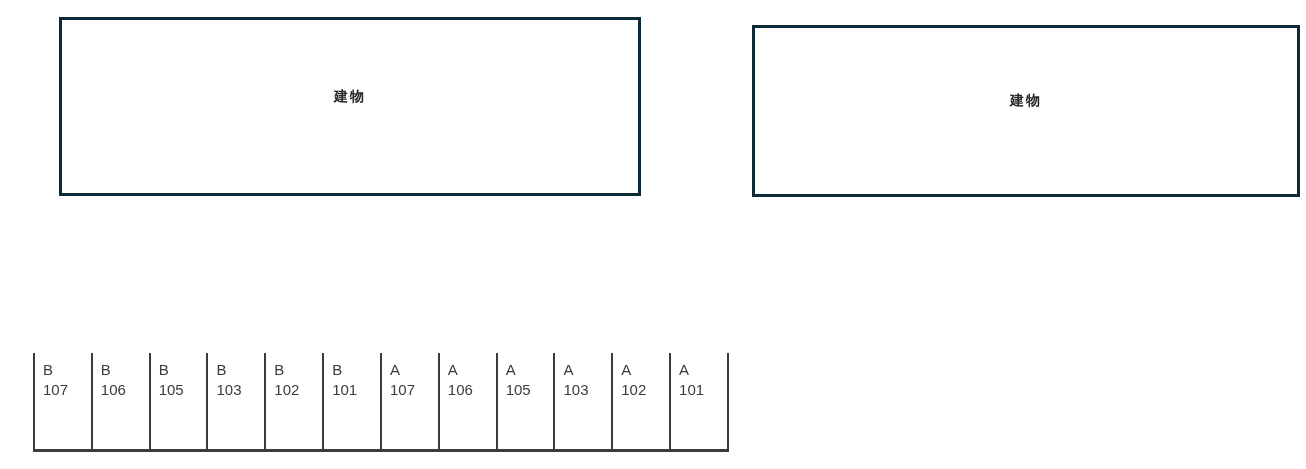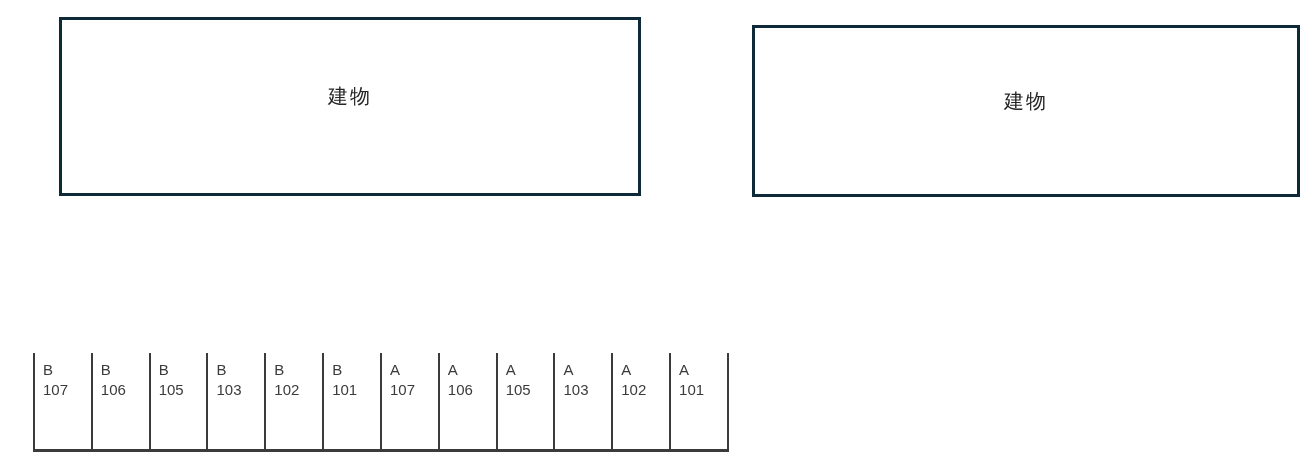--- a/index.html
+++ b/index.html
@@ -23,22 +23,22 @@
     position:absolute;
     border:3px solid var(--building-border);
     background:var(--bg);
     display:flex;
     align-items:center;
     justify-content:center;
   }
   .building--left{left:59px;top:17px;width:582px;height:179px;}
   .building--right{left:752px;top:25px;width:548px;height:172px;}
   .building__label{
-    font-size:20px;
-    font-weight:400;
+    font-size:14px;
+    font-weight:700;
     color:var(--building-text);
     letter-spacing:2px;
     transform:translateY(-10px);
   }
   .parking{
     position:absolute;
     left:33px;
     top:353px;
     width:696px;
     height:99px;

